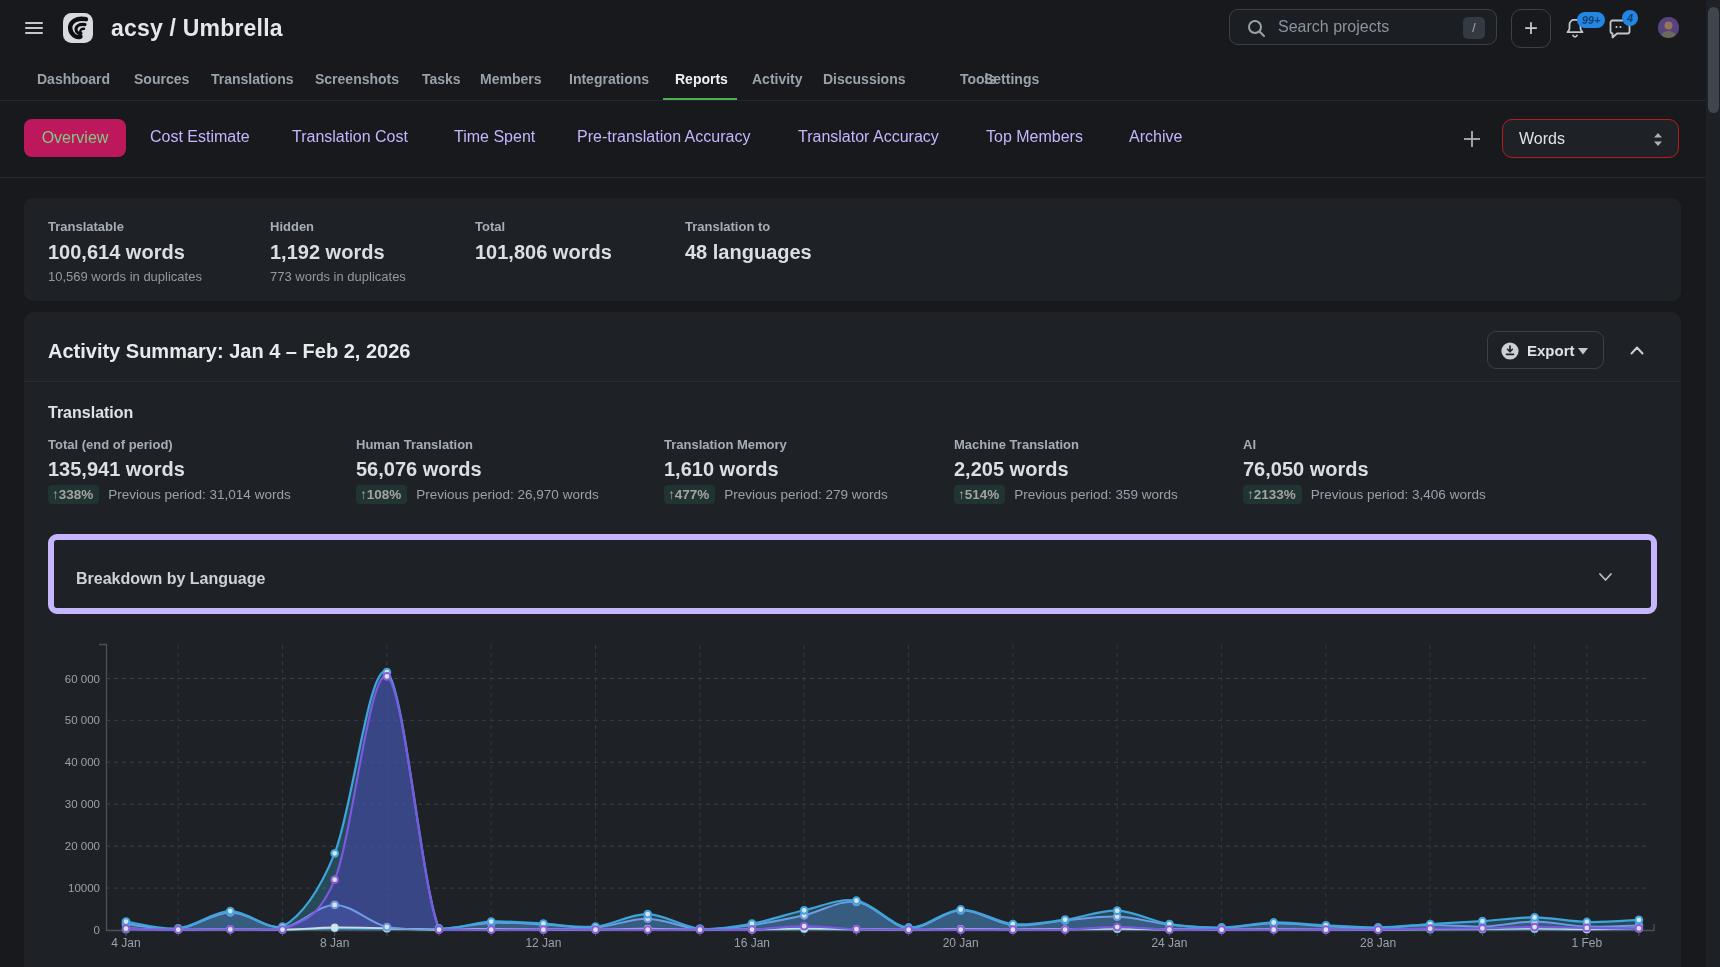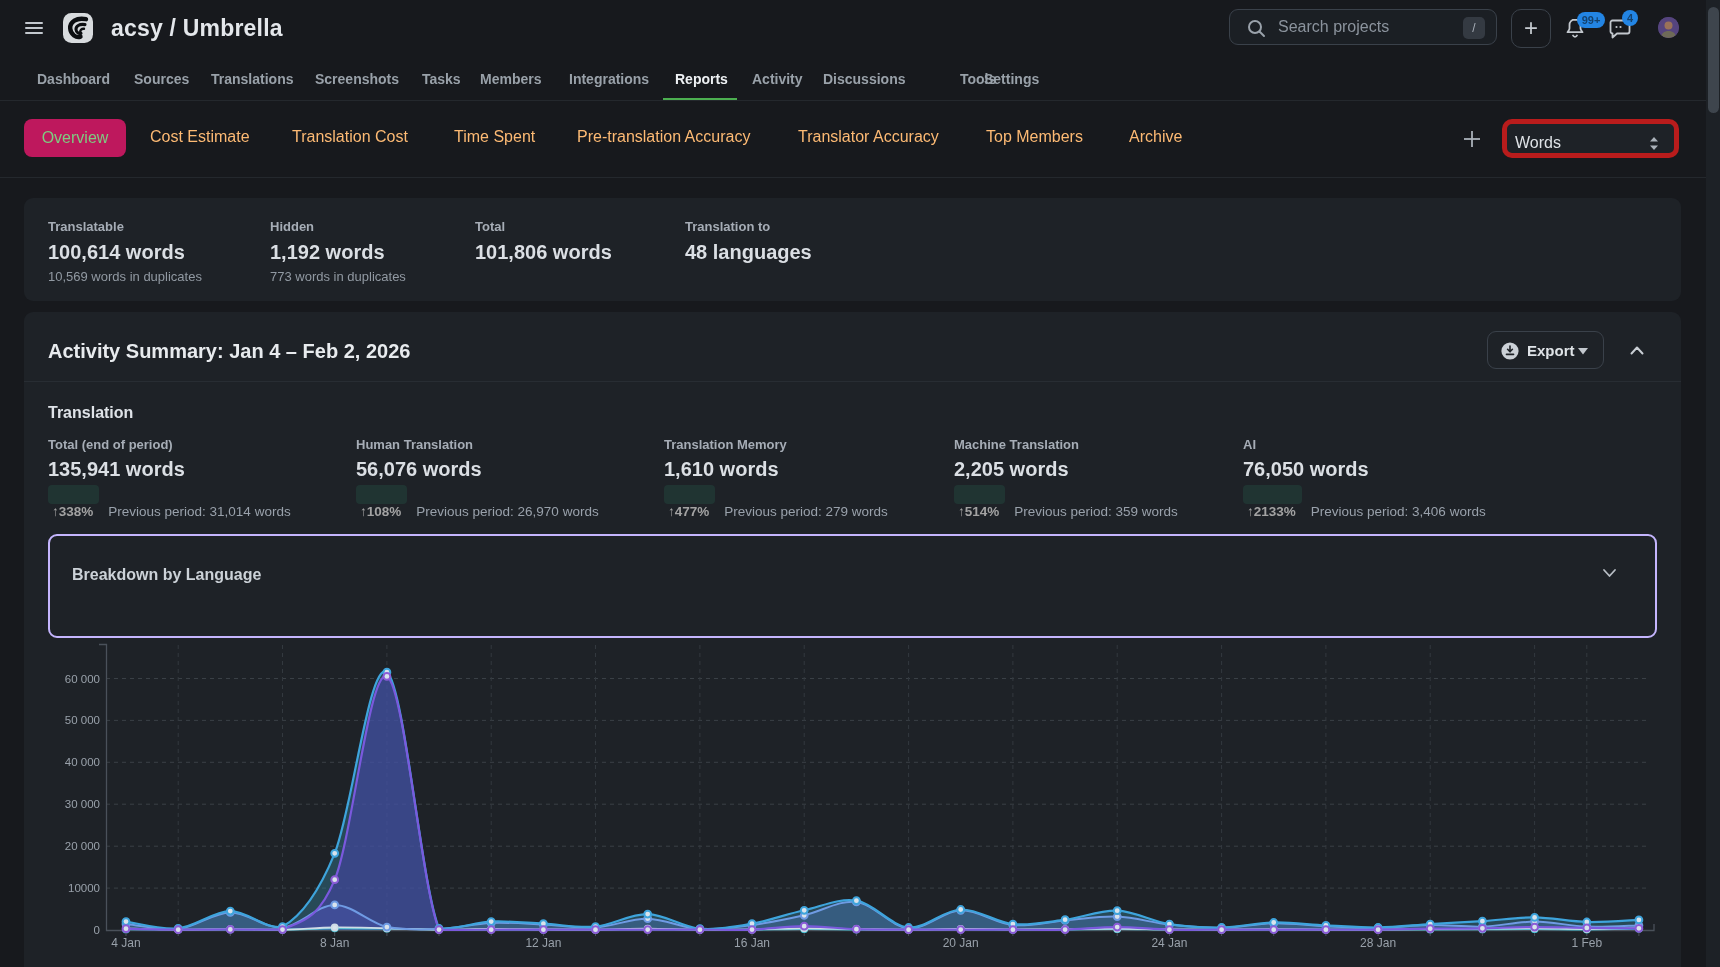--- a/index.html
+++ b/index.html
@@ -4,44 +4,44 @@
 *{margin:0;padding:0;box-sizing:border-box;}
 html,body{width:1720px;height:967px;background:#17191d;font-family:"Liberation Sans",sans-serif;overflow:hidden;position:relative;}
 .abs{position:absolute;}
 
 .burger span{display:block;width:18px;height:2px;background:#c3c8ce;border-radius:1px;margin-bottom:3px;}
 .title{font-size:23px;font-weight:bold;color:#e4e7eb;letter-spacing:0.2px;}
 .search{left:1229px;top:9px;width:268px;height:36px;border:1px solid #3a414a;border-radius:9px;background:#1b1f24;}
 .search .ph{position:absolute;left:48px;top:8px;font-size:16px;color:#8b939d;}
 .kbd{position:absolute;right:11px;top:7px;width:22px;height:22px;background:#343a42;border-radius:5px;color:#a7aeb7;font-size:12px;text-align:center;line-height:22px;}
 .plusbtn{left:1511px;top:9px;width:40px;height:39px;border:1px solid #3a414a;border-radius:10px;color:#c6cbd1;font-size:24px;font-weight:300;text-align:center;line-height:36px;}
-.badge{position:absolute;background:#2385e4;color:#14426e;font-size:11px;font-weight:bold;border-radius:9px;text-align:center;}
+.badge{position:absolute;background:#2385e4;color:#14426e;font-size:11px;font-weight:bold;border-radius:9px;text-align:center;font-style:italic;}
 .avatar{left:1658px;top:17px;width:21px;height:21px;border-radius:50%;background:#5b4a86;overflow:hidden;}
 .scrolltrack{left:1706px;top:0;width:14px;height:967px;background:#1d2126;}
 .scrollthumb{left:1708px;top:7px;width:11px;height:106px;background:#3e454d;border-radius:6px;}
 
 .navitem{position:absolute;top:68px;font-size:14px;font-weight:bold;color:#99a1a9;line-height:22px;}
 .navline{left:0;top:100px;width:1720px;height:1px;background:#24282d;}
 
-.sub{font-size:16px;color:#fdba74;}
+.sub{font-size:16px;color:#c4b5fd;}
 .pill{left:24px;top:119px;width:102px;height:38px;background:#be185d;border-radius:8px;color:#7fcb81;font-size:16px;text-align:center;line-height:38px;}
-.wordsel{left:1502px;top:119px;width:177px;height:39px;border:5px solid #b91c1c;border-radius:10px;background:#1e2227;color:#dfe3e7;font-size:16px;line-height:37px;padding-left:8px;}
+.wordsel{left:1502px;top:119px;width:177px;height:39px;border:1px solid #b91c1c;border-radius:10px;background:#1e2227;color:#dfe3e7;font-size:16px;line-height:37px;padding-left:16px;}
 .divider{left:0;top:177px;width:1720px;height:1px;background:#24282d;}
 
 .card1{left:24px;top:198px;width:1657px;height:103px;background:#1e2227;border-radius:9px;}
 .card2{left:24px;top:312px;width:1657px;height:655px;background:#1e2227;border-radius:9px 9px 0 0;}
 .lbl{font-size:13px;font-weight:bold;color:#a6adb6;}
 .val{font-size:20px;font-weight:bold;color:#dbdfe4;}
 .sm{font-size:13px;color:#9199a2;}
 .h1{font-size:20px;font-weight:bold;color:#e8ebee;}
 .h2{font-size:16px;font-weight:bold;color:#dfe3e8;}
-.gpill{display:inline-block;height:19px;line-height:19px;padding:17px 6px 0 4px;border-radius:4px;background:rgba(53,189,133,0.12);color:#a3a3a3;font-size:13.5px;font-weight:bold;}
+.gpill{display:inline-block;height:19px;line-height:19px;padding:0 6px 0 4px;border-radius:4px;background:rgba(53,189,133,0.12);color:#a3a3a3;font-size:13.5px;font-weight:bold;}
 .prev{font-size:13.5px;color:#99a1ab;}
 .exportbtn{left:1487px;top:331px;width:117px;height:38px;border:1px solid #3a414a;border-radius:9px;}
-.bdl{left:48px;top:534px;width:1609px;height:104px;border:2px solid #c4b5fd;border-radius:9px;}
+.bdl{left:48px;top:534px;width:1609px;height:80px;border:6px solid #c4b5fd;border-radius:9px;}
 .hdiv{left:24px;top:381px;width:1657px;height:1px;background:#282d33;}
 </style></head><body>
 <div class="abs burger" style="left:25px;top:22px;">
     <span></span>
     <span></span>
     <span></span>
   </div>
 <svg class="abs" style="left:63px;top:13px;" width="30" height="30" viewBox="0 0 30 30">
 <rect x="0" y="0" width="30" height="30" rx="8.5" fill="#d8dbde"></rect>
 <g fill="none" stroke="#0c0e11" stroke-linecap="round">

